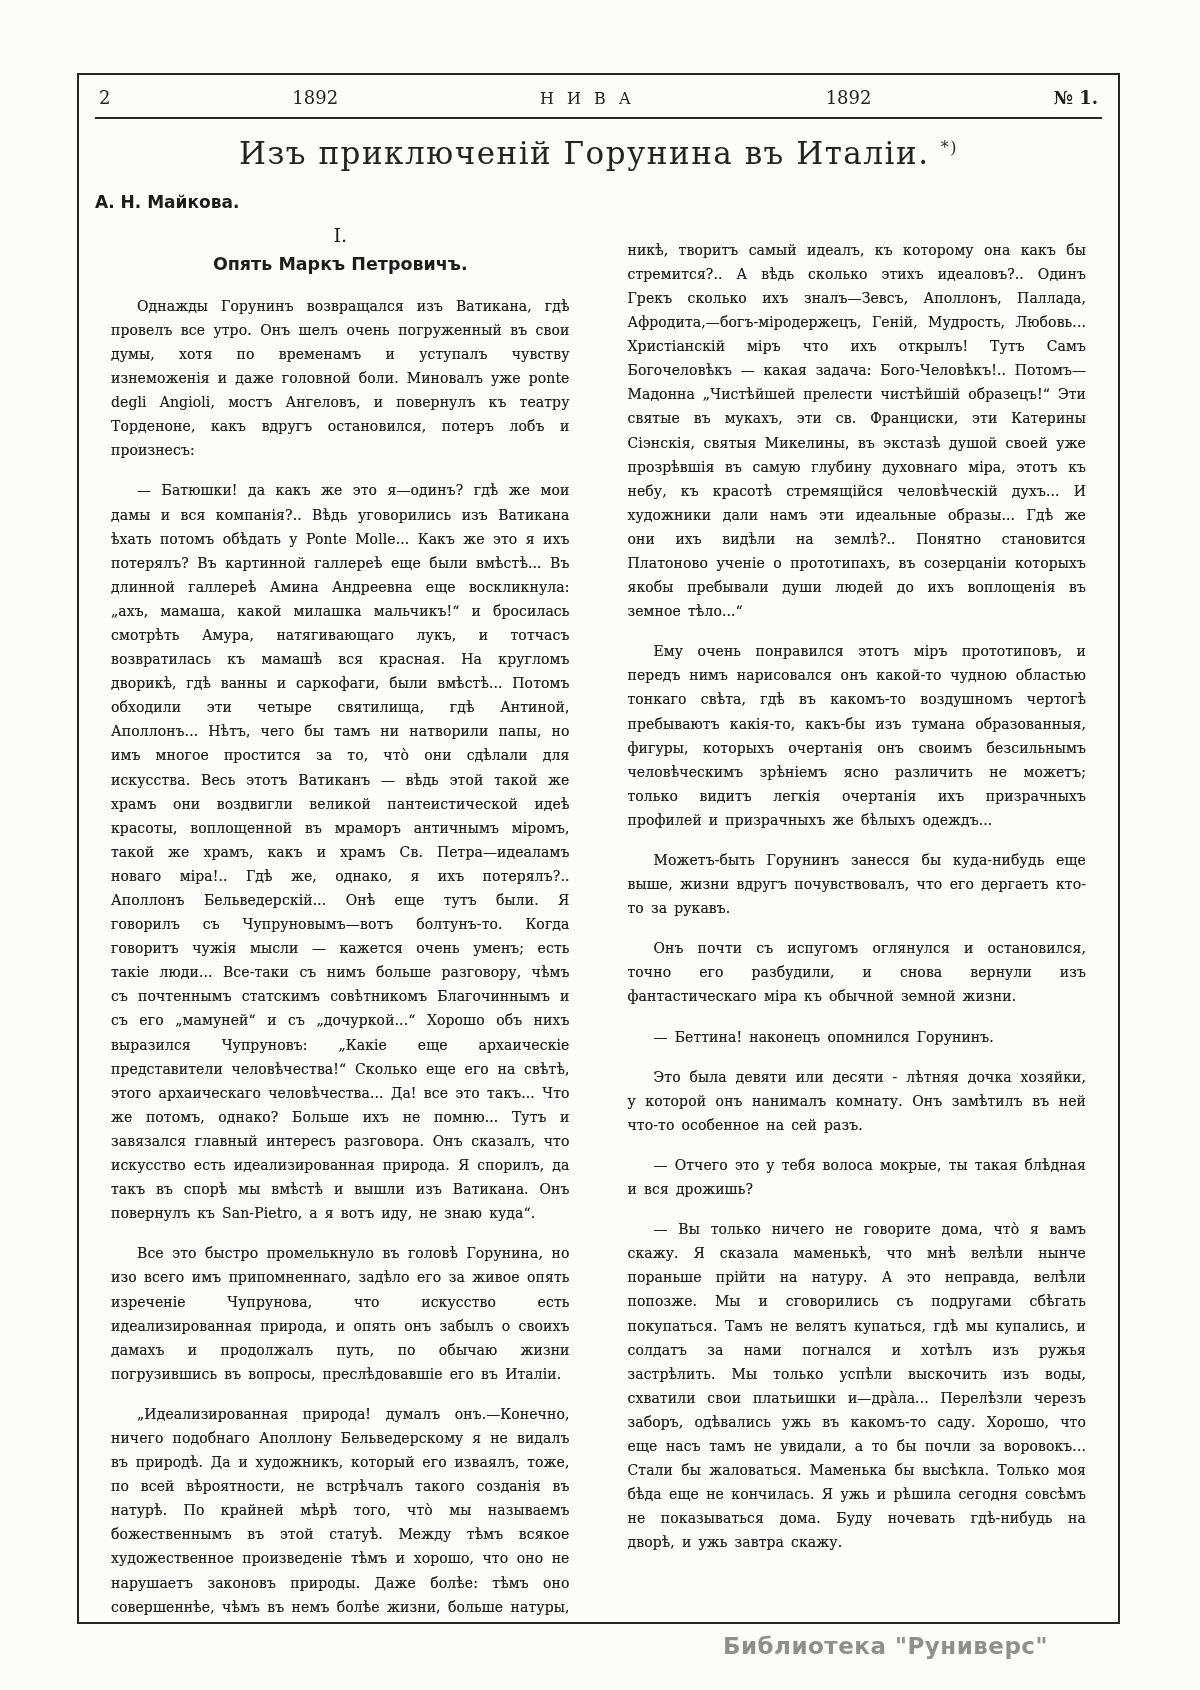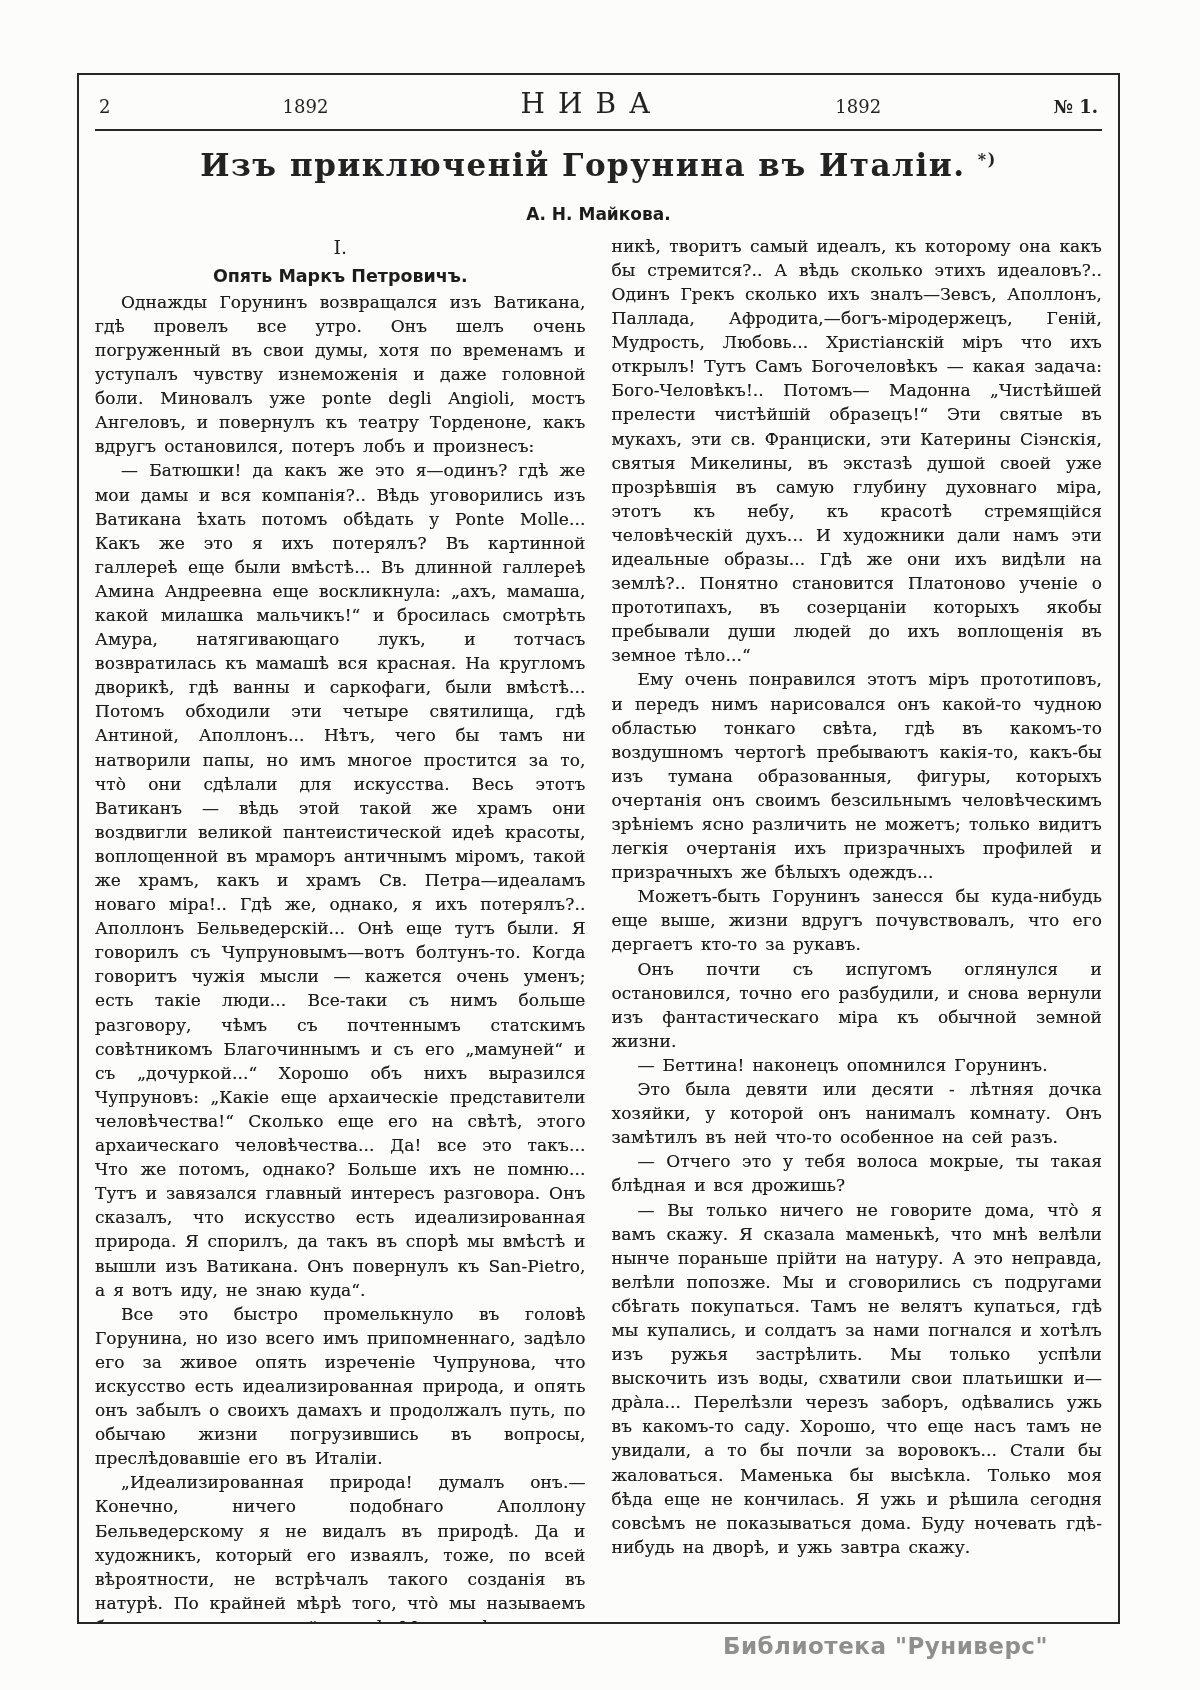--- a/index.html
+++ b/index.html
@@ -4,35 +4,35 @@
 <style>
   html,body{margin:0;padding:0;background:#f6f6f4;}
   .page{position:relative;width:1200px;height:1690px;background:#fcfcfb;overflow:hidden;
         font-family:"DejaVu Serif", serif;color:#1d1d1d;}
   .frame{position:absolute;left:77px;top:73px;width:1043px;height:1551px;
          border:2px solid #262626;box-sizing:border-box;padding:0 16px;overflow:hidden;}
   
   .header-row{display:flex;align-items:baseline;justify-content:space-between;
               padding:12px 4px 9px 4px;border-bottom:2px solid #262626;}
   .hdr{font-size:18px;color:#222;}
-  .hdr-masthead{font-size:28px;letter-spacing:13px;margin-left:20px;}
+  .hdr-masthead{font-size:16px;letter-spacing:13px;margin-left:20px;}
   .hdr-issue{font-weight:bold;}
   
-  .title{ text-align:center;margin-top:16px;font-size:31px;font-weight:700;
+  .title{ text-align:center;margin-top:16px;font-size:31px;font-weight:400;
           letter-spacing:1.5px;color:#232323;}
   .title sup{font-size:16px;}
-  .author{text-align:center;font-family:"DejaVu Sans", sans-serif;font-weight:bold;
+  .author{text-align:left;font-family:"DejaVu Sans", sans-serif;font-weight:bold;
           font-size:17px;margin-top:12px;color:#1c1c1c;}
   
   .columns{display:flex;gap:26px;margin-top:10px;height:1398px;overflow:hidden;}
   .column{flex:1;min-width:0;display:flex;flex-direction:column;}
   .chapter-number{text-align:center;font-size:19px;margin:2px 0 1px;}
   .chapter-title{text-align:center;font-family:"DejaVu Sans", sans-serif;font-weight:bold;
                  font-size:17.5px;margin:7px 0 4px;}
-  .para{margin:0;text-align:justify;font-size:17px;line-height:24.1px;
+  .para{margin:16px;text-align:justify;font-size:14px;line-height:24.1px;
         word-spacing:2.5px;letter-spacing:0.1px;
         text-shadow:0 0 0.5px rgba(20,20,20,0.55);}
   .indent{text-indent:26px;}
   .noindent{text-indent:0;}
   
   .watermark{position:absolute;top:1633px;right:152px;
              font-family:"DejaVu Sans", sans-serif;font-weight:bold;font-size:23px;
              color:#8f8f8f;letter-spacing:0.5px;}
 </style>
 </head>

